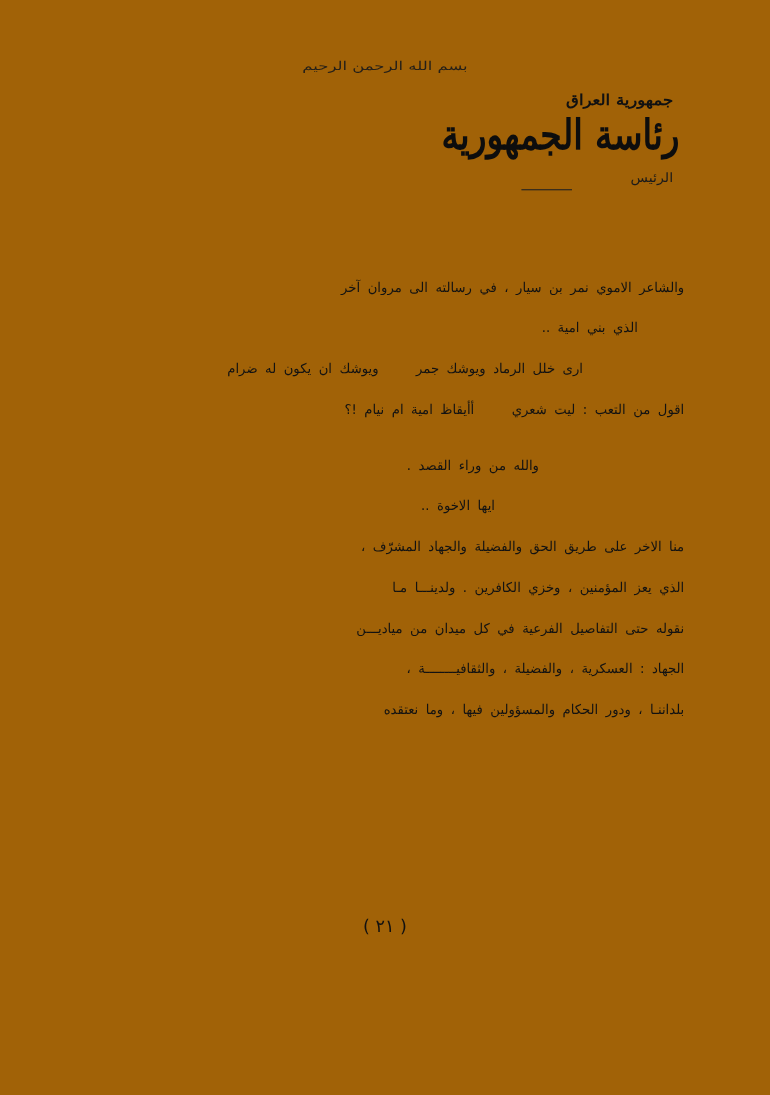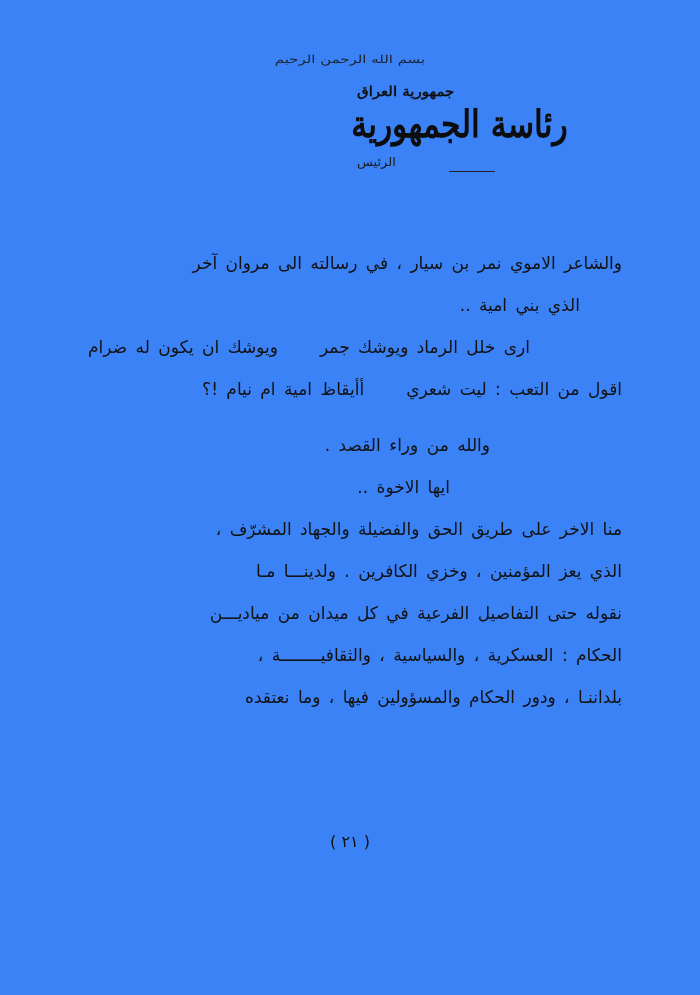--- a/index.html
+++ b/index.html
@@ -12,21 +12,21 @@
     height: 995px;
     font-family: "DejaVu Sans", sans-serif;
     color: #111111;
     position: relative;
     overflow: hidden;
   }
   .page {
     position: relative;
     width: 700px;
     height: 995px;
-    background: #3b82f6;
+    background: #a16207;
   }
 
   
   .basmala {
     position: absolute;
     top: 52px;
     left: 0;
     width: 700px;
     text-align: center;
     font-family: "DejaVu Serif", serif;
@@ -38,23 +38,23 @@
     transform: scaleX(1.15);
   }
   .basmala .stretch {
     display: inline-block;
     transform: scaleY(0.85);
   }
 
   .letterhead {
     position: absolute;
     top: 82px;
-    right: 113px;
+    right: 88px;
     width: 230px;
-    text-align: left;
+    text-align: right;
     direction: rtl;
   }
   .lh-state {
     font-family: "DejaVu Serif", serif;
     font-size: 15px;
     font-weight: bold;
     color: #111;
     letter-spacing: 0px;
     transform: scaleY(0.9);
   }
@@ -86,21 +86,21 @@
   .body-text {
     position: absolute;
     top: 255px;
     right: 60px;
     left: 60px;
     direction: rtl;
     text-align: right;
   }
   .line {
     font-family: "DejaVu Sans", sans-serif;
-    font-size: 17px;
+    font-size: 12px;
     color: #121212;
     line-height: 1.0;
     margin-bottom: 25px;
     white-space: pre-wrap;
     letter-spacing: 0.4px;
     word-spacing: 3px;
     transform: scaleY(1.02);
     text-align: right;
   }
   .line.indent-1 { padding-right: 18px; }
@@ -141,19 +141,19 @@
   <div class="body-text">
     <div class="line indent-1">والشاعر الاموي نمر بن سيار ، في رسالته الى مروان آخر</div>
     <div class="line indent-2">الذي بني امية ..</div>
     <div class="line indent-3">ارى خلل الرماد ويوشك جمر     ويوشك ان يكون له ضرام</div>
     <div class="line indent-1">اقول من التعب : ليت شعري     أأيقاظ امية ام نيام !؟</div>
     <div class="line indent-4">والله من وراء القصد .</div>
     <div class="line indent-5">ايها الاخوة ..</div>
     <div class="line indent-1">منا الاخر على طريق الحق والفضيلة والجهاد المشرّف ،</div>
     <div class="line indent-1">الذي يعز المؤمنين ، وخزي الكافرين . ولدينـــا مـا</div>
     <div class="line indent-1">نقوله حتى التفاصيل الفرعية في كل ميدان من ميادیـــن</div>
-    <div class="line indent-1">الحكام : العسكرية ، والسياسية ، والثقافيــــــــة ،</div>
+    <div class="line indent-1">الجهاد : العسكرية ، والفضيلة ، والثقافيــــــــة ،</div>
     <div class="line indent-1">بلداننـا ، ودور الحكام والمسؤولين فيها ، وما نعتقده</div>
   </div>
 
   <div class="page-number">( ٢١ )</div>
 
 </div>
 
 </body></html>

